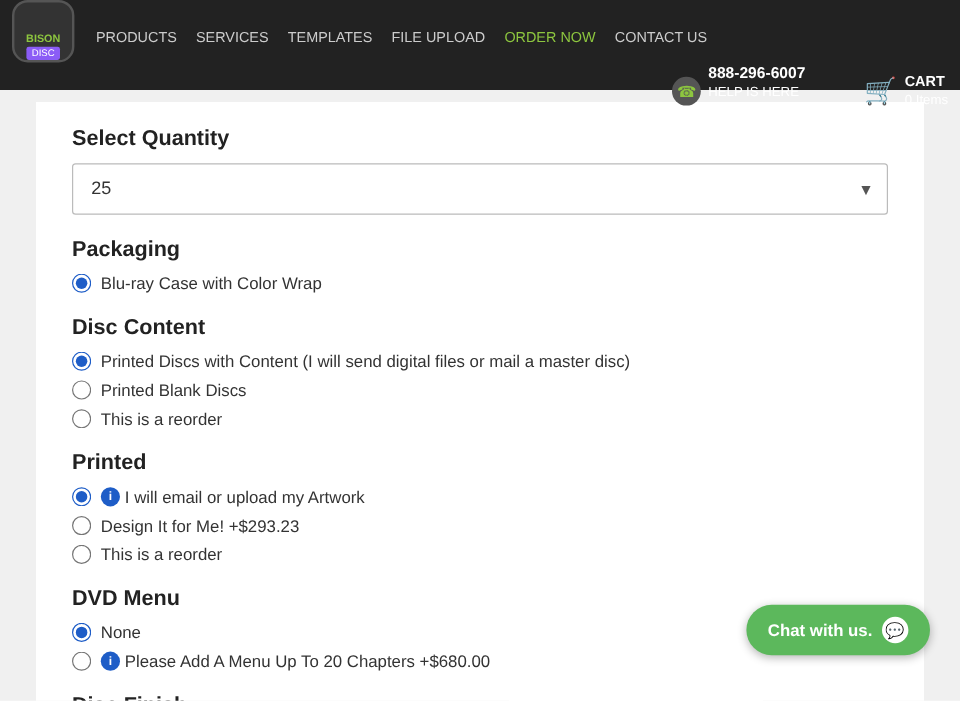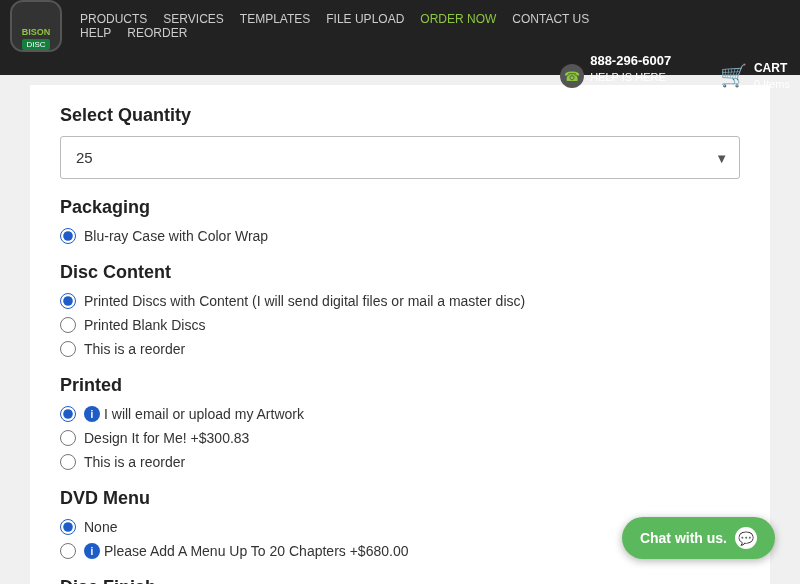--- a/index.html
+++ b/index.html
@@ -33,21 +33,21 @@
     }
     .logo-bison {
       font-size: 9px;
       font-weight: bold;
       color: #8dc63f;
       line-height: 1;
     }
     .logo-disc {
       font-size: 8px;
       color: #fff;
-      background: #15803d;
+      background: #8b5cf6;
       padding: 1px 4px;
       border-radius: 2px;
       margin-top: 2px;
     }
     .nav-item {
       color: #ccc;
       font-size: 12px;
       font-weight: normal;
       margin: 0 8px;
       cursor: pointer;
@@ -173,21 +173,21 @@
       border-radius: 50%;
       font-size: 10px;
       font-weight: bold;
       margin-right: 4px;
       cursor: pointer;
     }
 
     
     .chat-btn {
       position: fixed;
-      bottom: 25px;
+      bottom: 38px;
       right: 25px;
       background: #5cb85c;
       color: #fff;
       border: none;
       border-radius: 25px;
       padding: 10px 18px;
       font-size: 14px;
       font-weight: bold;
       cursor: pointer;
       display: flex;
@@ -221,24 +221,20 @@
   </div>
 
   <div class="header-inner">
     <div class="nav-row1">
       <span class="nav-item">PRODUCTS</span>
       <span class="nav-item">SERVICES</span>
       <span class="nav-item">TEMPLATES</span>
       <span class="nav-item">FILE UPLOAD</span>
       <span class="nav-item active">ORDER NOW</span>
       <span class="nav-item">CONTACT US</span>
-    </div>
-    <div class="nav-row2">
-      <span class="nav-item">HELP</span>
-      <span class="nav-item">REORDER</span>
     </div>
   </div>
 
   <div class="header-right">
     <div class="phone-area">
       <div class="phone-icon">☎</div>
       <div class="phone-text">
         <div class="phone-number">888-296-6007</div>
         <div>HELP IS HERE</div>
         <div>HABLAMOS ESPAÑOL</div>
@@ -294,21 +290,21 @@
 
   <div class="section-title">Printed</div>
   <div class="radio-group">
     <label class="radio-item">
       <input type="radio" name="artwork" checked="" style="">
       <span class="info-icon">i</span>
       <span>I will email or upload my Artwork</span>
     </label>
     <label class="radio-item">
       <input type="radio" name="artwork" style="">
-      <span>Design It for Me! +$300.83</span>
+      <span>Design It for Me! +$293.23</span>
     </label>
     <label class="radio-item">
       <input type="radio" name="artwork" style="">
       <span>This is a reorder</span>
     </label>
   </div>
 
   <div class="section-title">DVD Menu</div>
   <div class="radio-group">
     <label class="radio-item">

